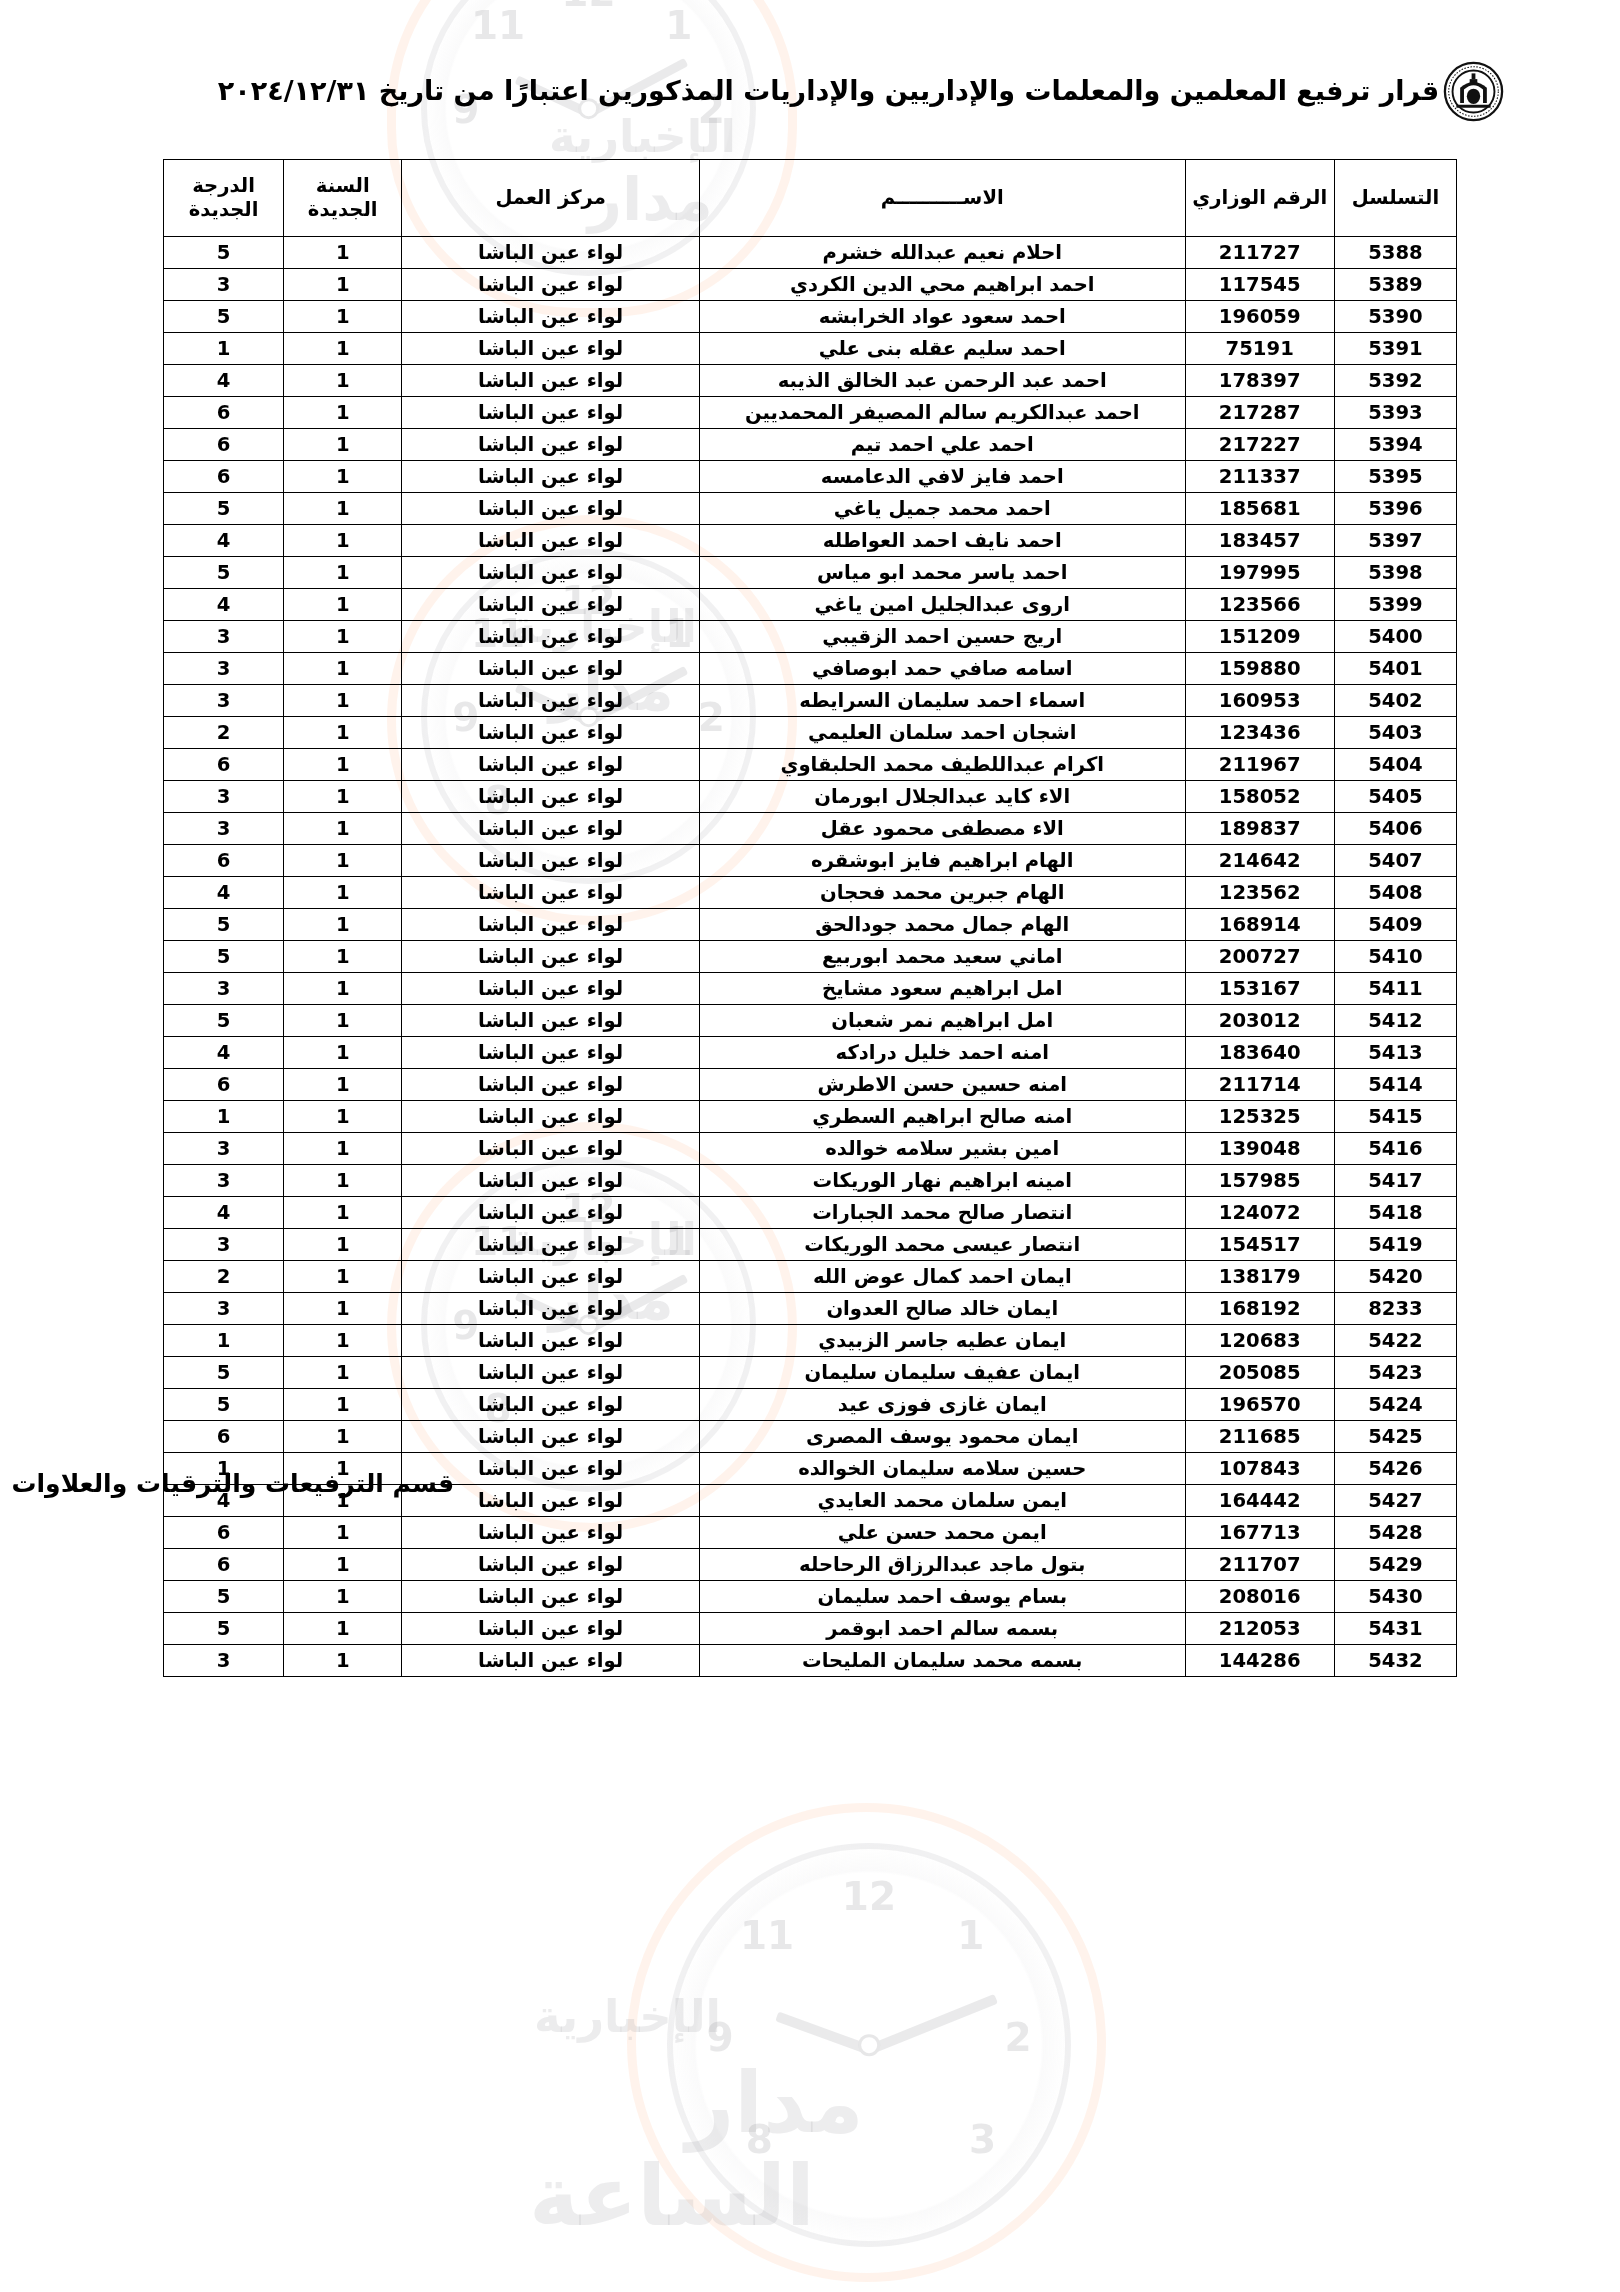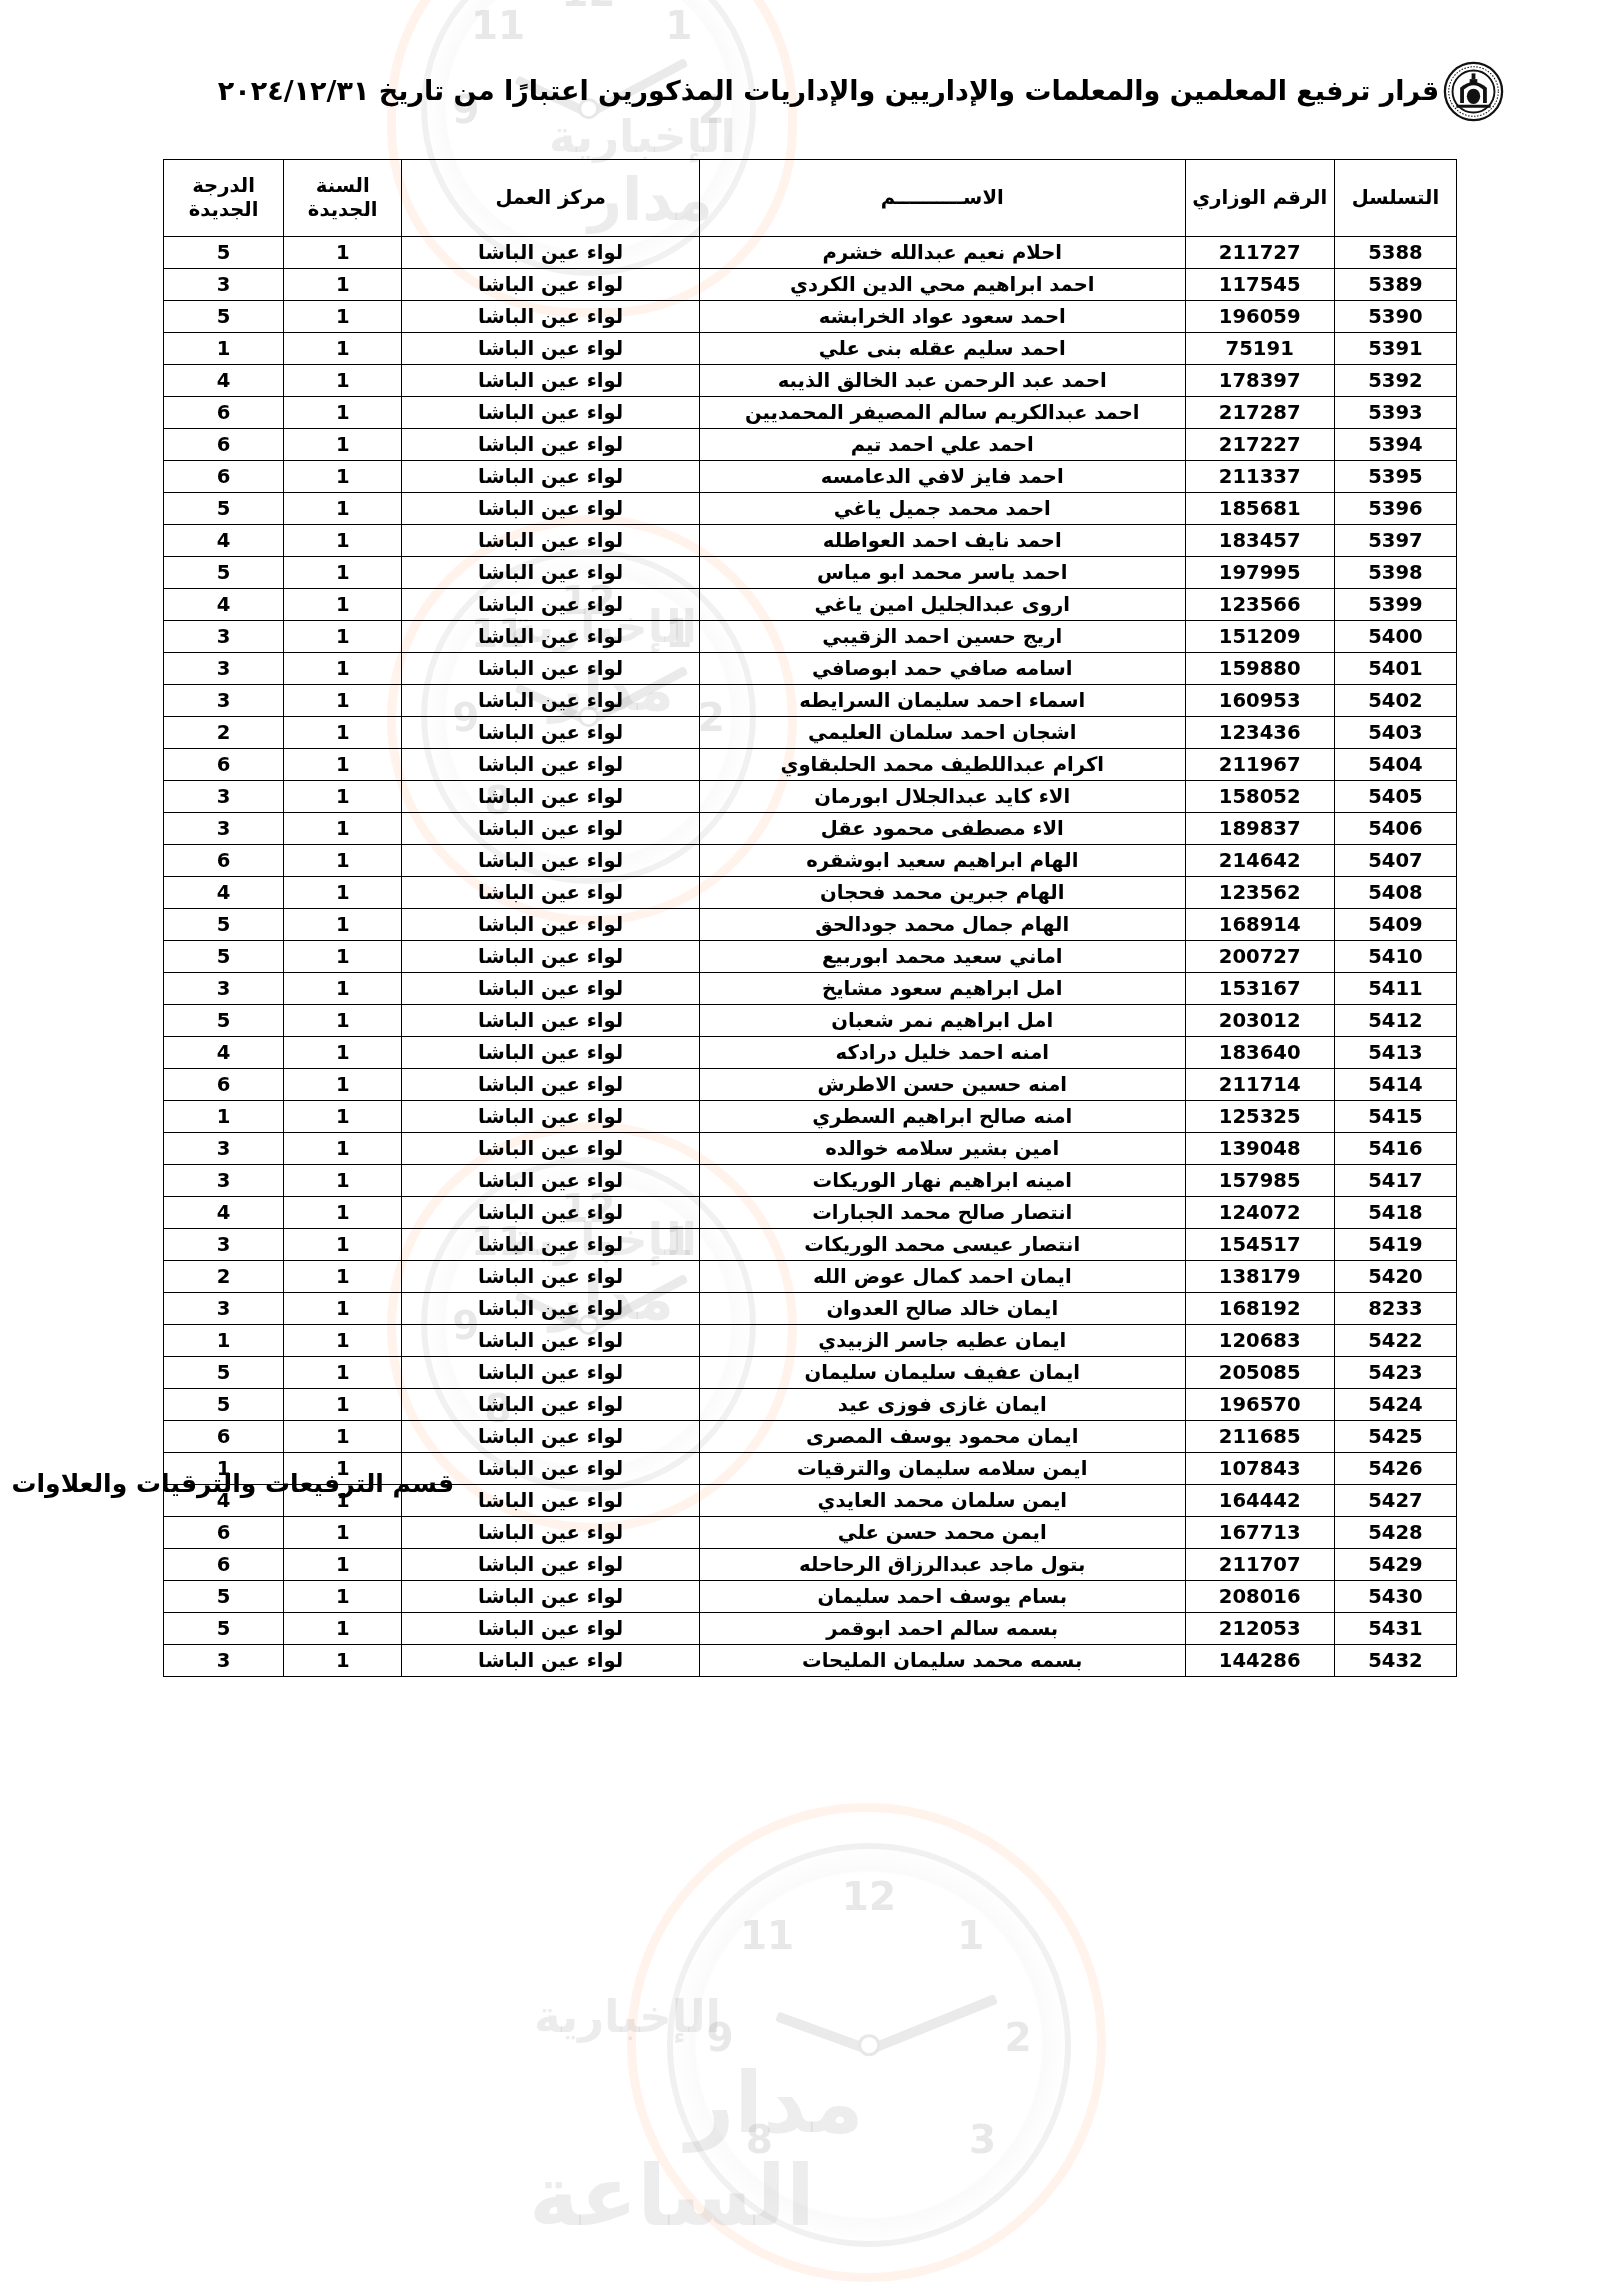--- a/index.html
+++ b/index.html
@@ -359,21 +359,21 @@
             <td class="c-seq">5406</td>
             <td class="c-min">189837</td>
             <td class="c-name">الاء مصطفى محمود عقل</td>
             <td class="c-center">لواء عين الباشا</td>
             <td class="c-year">1</td>
             <td class="c-grade">3</td>
           </tr>
           <tr>
             <td class="c-seq">5407</td>
             <td class="c-min">214642</td>
-            <td class="c-name">الهام ابراهيم سعيد ابوشقره</td>
+            <td class="c-name">الهام ابراهيم فايز ابوشقره</td>
             <td class="c-center">لواء عين الباشا</td>
             <td class="c-year">1</td>
             <td class="c-grade">6</td>
           </tr>
           <tr>
             <td class="c-seq">5408</td>
             <td class="c-min">123562</td>
             <td class="c-name">الهام جبرين محمد فحجان</td>
             <td class="c-center">لواء عين الباشا</td>
             <td class="c-year">1</td>
@@ -511,21 +511,21 @@
             <td class="c-seq">5425</td>
             <td class="c-min">211685</td>
             <td class="c-name">ايمان محمود يوسف المصرى</td>
             <td class="c-center">لواء عين الباشا</td>
             <td class="c-year">1</td>
             <td class="c-grade">6</td>
           </tr>
           <tr>
             <td class="c-seq">5426</td>
             <td class="c-min">107843</td>
-            <td class="c-name">ايمن سلامه سليمان والترقيات</td>
+            <td class="c-name">حسين سلامه سليمان الخوالده</td>
             <td class="c-center">لواء عين الباشا</td>
             <td class="c-year">1</td>
             <td class="c-grade">1</td>
           </tr>
           <tr>
             <td class="c-seq">5427</td>
             <td class="c-min">164442</td>
             <td class="c-name">ايمن سلمان محمد العايدي</td>
             <td class="c-center">لواء عين الباشا</td>
             <td class="c-year">1</td>

